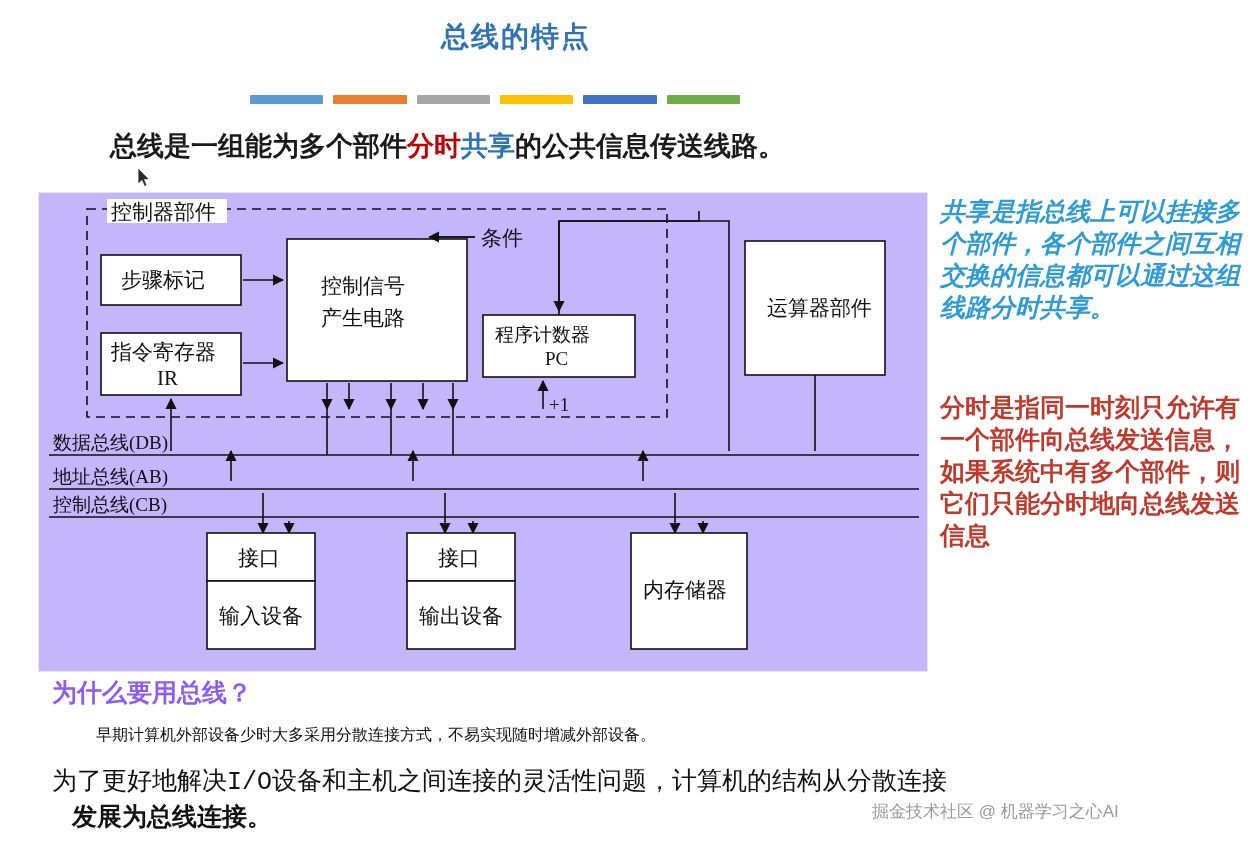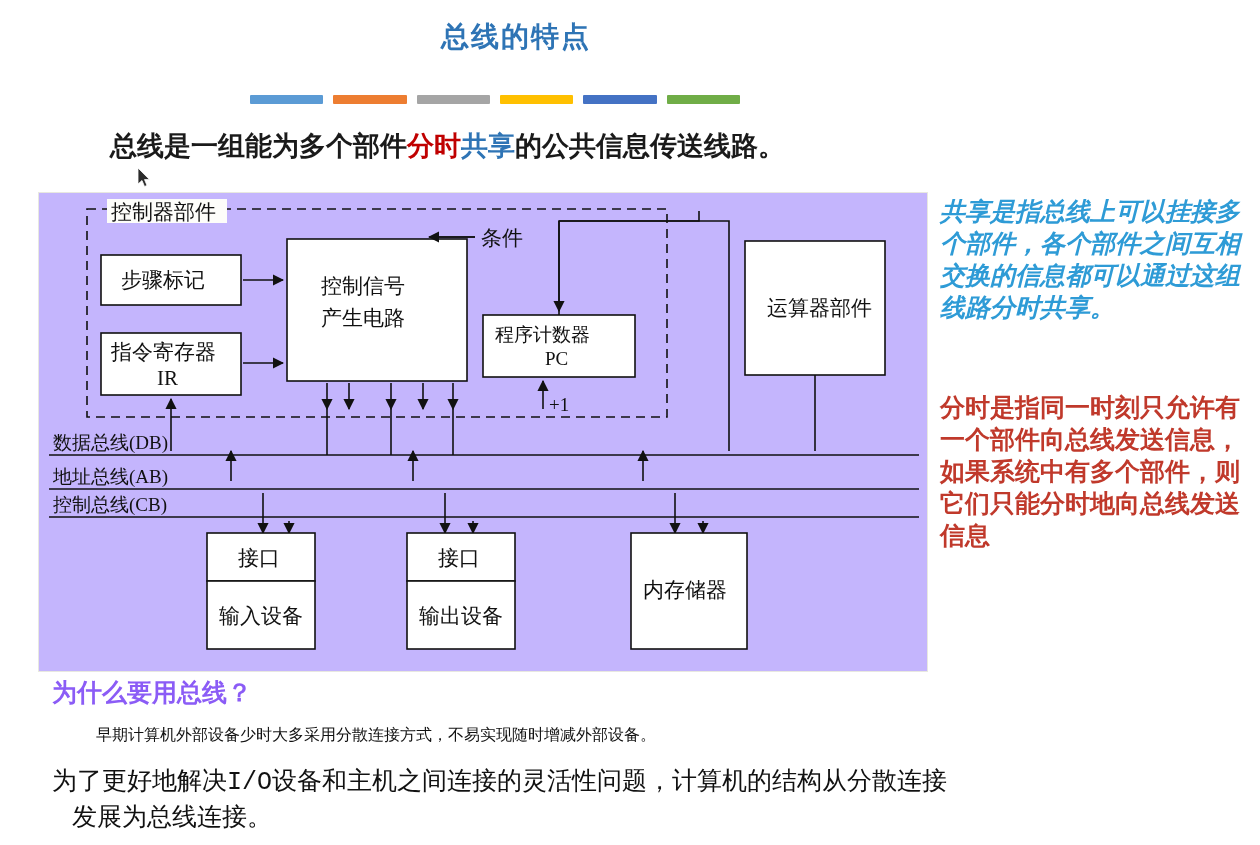--- a/index.html
+++ b/index.html
@@ -133,20 +133,21 @@
     white-space: nowrap;
     font-family: Liberation Mono, monospace;
   }
   .p3 {
     position: absolute;
     top: 800px;
     left: 72px;
     font-size: 25px;
     color: #111;
     white-space: nowrap;
+    font-weight: bold;
   }
 
   
   .watermark {
     position: absolute;
     top: 800px;
     left: 872px;
     font-size: 17px;
     color: #9a9a9a;
     font-family: "Liberation Sans", sans-serif;
@@ -299,13 +300,14 @@
   </div>
 
   <div class="note-blue">共享是指总线上可以挂接多个部件，各个部件之间互相交换的信息都可以通过这组线路分时共享。</div>
   <div class="note-red">分时是指同一时刻只允许有一个部件向总线发送信息，如果系统中有多个部件，则它们只能分时地向总线发送信息</div>
 
   <div class="q-head">为什么要用总线？</div>
   <div class="p1">早期计算机外部设备少时大多采用分散连接方式，不易实现随时增减外部设备。</div>
   <div class="p2">为了更好地解决I/O设备和主机之间连接的灵活性问题，计算机的结构从分散连接</div>
   <div class="p3">发展为总线连接。</div>
 
+  <div class="watermark">掘金技术社区 @ 机器学习之心AI</div>
 </div>
 
 </body></html>

